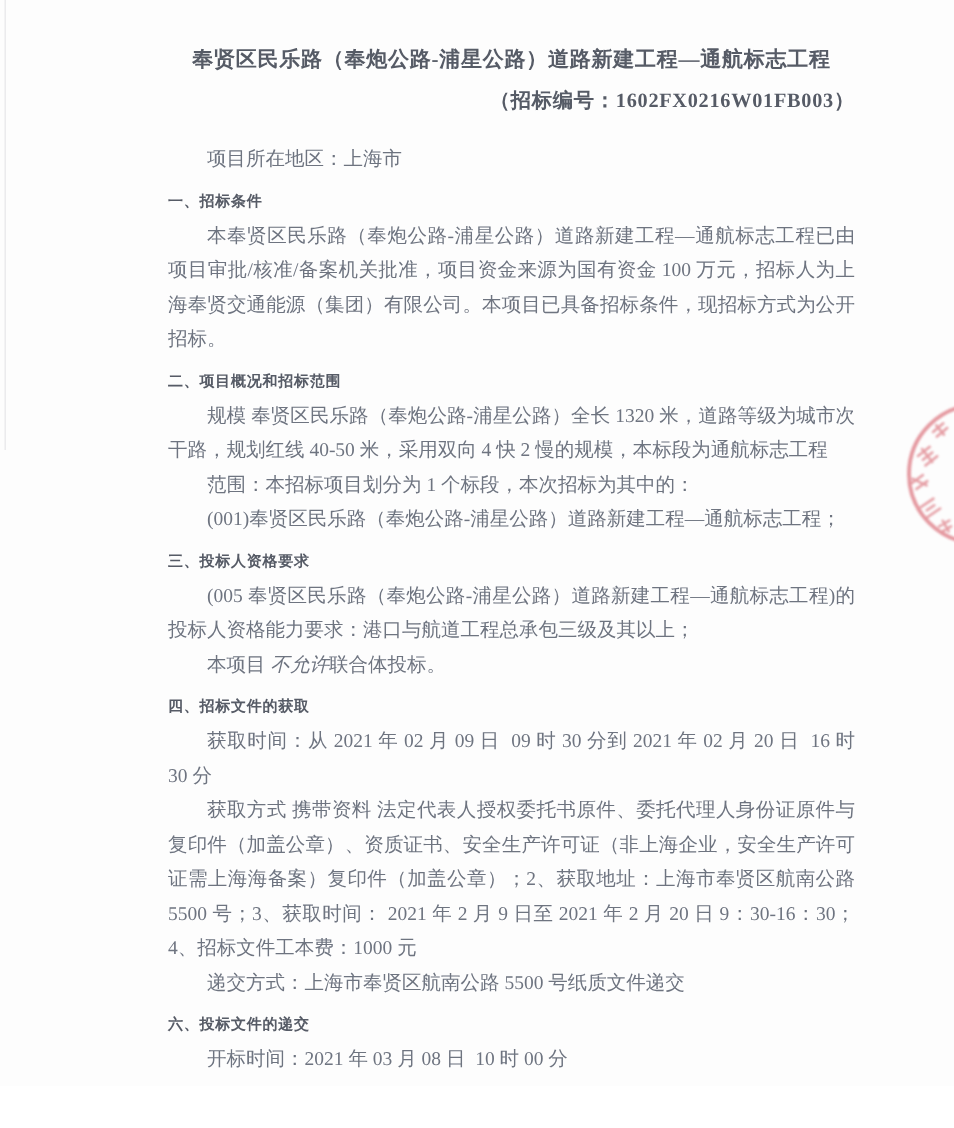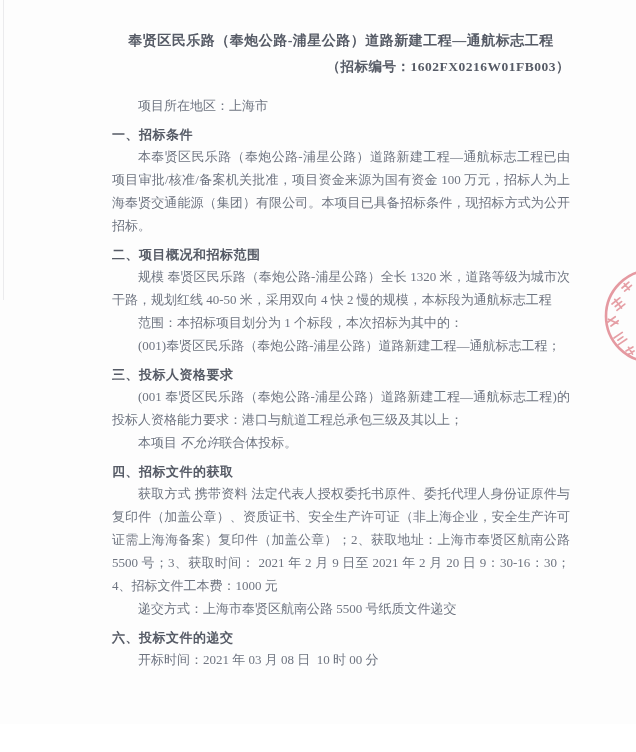--- a/index.html
+++ b/index.html
@@ -22,21 +22,21 @@
   .title{
     text-align:center;color:#565b66;font-weight:bold;
     font-size:14px;line-height:26px;letter-spacing:.5px;text-indent:0;
   }
   .subtitle{
     text-align:right;color:#565b66;font-weight:bold;
     font-size:13.5px;line-height:26px;letter-spacing:.5px;text-indent:0;
   }
   .region{margin-top:14px;}
   .sec-heading{
-    font-size:13px;font-weight:bold;color:#565b66;
+    font-size:10px;font-weight:bold;color:#565b66;
     line-height:21px;margin:7px 0 0 0;letter-spacing:.5px;
   }
   p{margin:0;text-indent:2em;word-break:break-word;}
   .pre{white-space:pre-wrap;}
   .italic{font-style:italic;}
   .stamp{
     position:absolute;left:586px;top:266px;width:50px;height:104px;
     opacity:.8;
   }
 </style>
@@ -54,24 +54,25 @@
 
     <div class="sec-heading">一、招标条件</div>
     <p>本奉贤区民乐路（奉炮公路-浦星公路）道路新建工程—通航标志工程已由项目审批/核准/备案机关批准，项目资金来源为国有资金 100 万元，招标人为上海奉贤交通能源（集团）有限公司。本项目已具备招标条件，现招标方式为公开招标。</p>
 
     <div class="sec-heading">二、项目概况和招标范围</div>
     <p>规模 奉贤区民乐路（奉炮公路-浦星公路）全长 1320 米，道路等级为城市次干路，规划红线 40-50 米，采用双向 4 快 2 慢的规模，本标段为通航标志工程</p>
     <p>范围：本招标项目划分为 1 个标段，本次招标为其中的：</p>
     <p>(001)奉贤区民乐路（奉炮公路-浦星公路）道路新建工程—通航标志工程；</p>
 
     <div class="sec-heading">三、投标人资格要求</div>
-    <p>(001 奉贤区民乐路（奉炮公路-浦星公路）道路新建工程—通航标志工程)的投标人资格能力要求：港口与航道工程总承包三级及其以上；</p>
+    <p>(005 奉贤区民乐路（奉炮公路-浦星公路）道路新建工程—通航标志工程)的投标人资格能力要求：港口与航道工程总承包三级及其以上；</p>
     <p><span>本项目 </span><span class="italic">不允许</span><span>联合体投标。</span></p>
 
     <div class="sec-heading">四、招标文件的获取</div>
+    <p class="pre">获取时间：从 2021 年 02 月 09 日  09 时 30 分到 2021 年 02 月 20 日  16 时 30 分</p>
     <p>获取方式 携带资料 法定代表人授权委托书原件、委托代理人身份证原件与复印件（加盖公章）、资质证书、安全生产许可证（非上海企业，安全生产许可证需上海海备案）复印件（加盖公章）；2、获取地址：上海市奉贤区航南公路 5500 号；3、获取时间： 2021 年 2 月 9 日至 2021 年 2 月 20 日 9：30-16：30；4、招标文件工本费：1000 元</p>
 
     <p>递交方式：上海市奉贤区航南公路 5500 号纸质文件递交</p>
 
     <div class="sec-heading">六、投标文件的递交</div>
     <p class="pre">开标时间：2021 年 03 月 08 日  10 时 00 分</p>
 
   </div>
 
   <svg class="stamp" viewBox="0 0 50 104" xmlns="http://www.w3.org/2000/svg">

